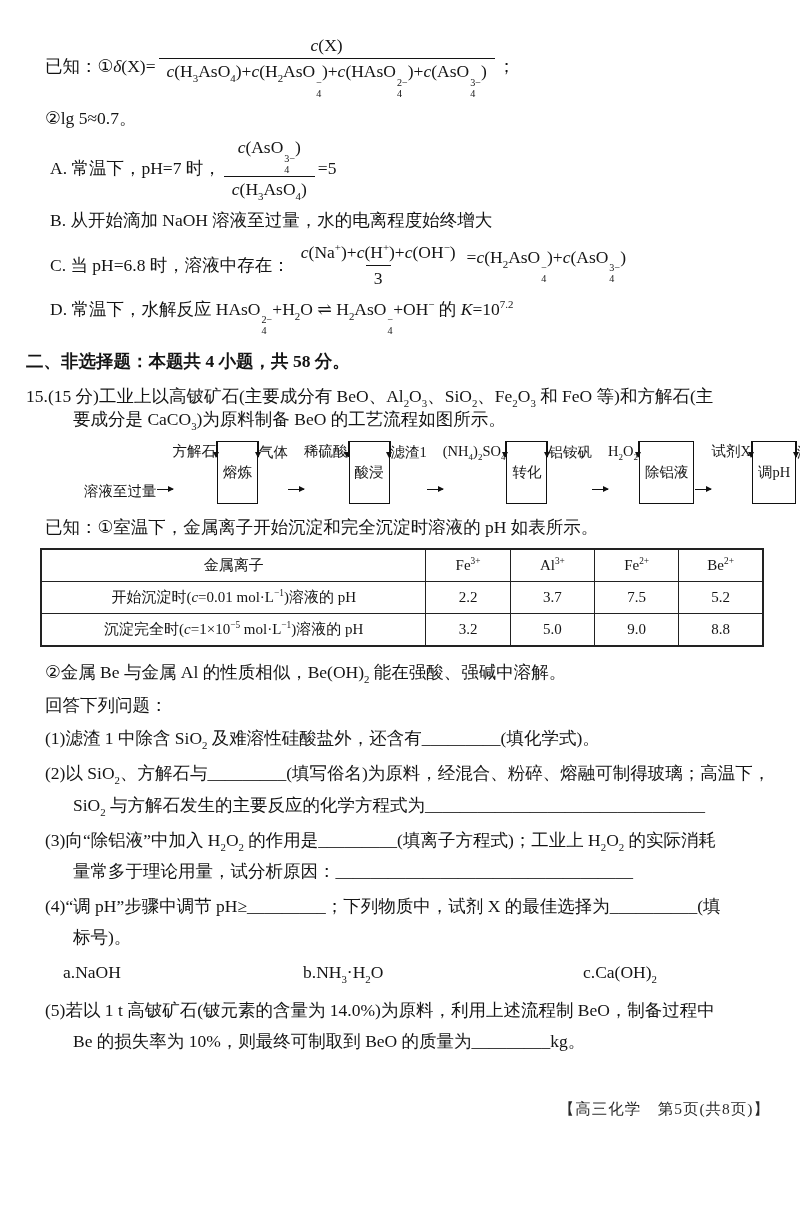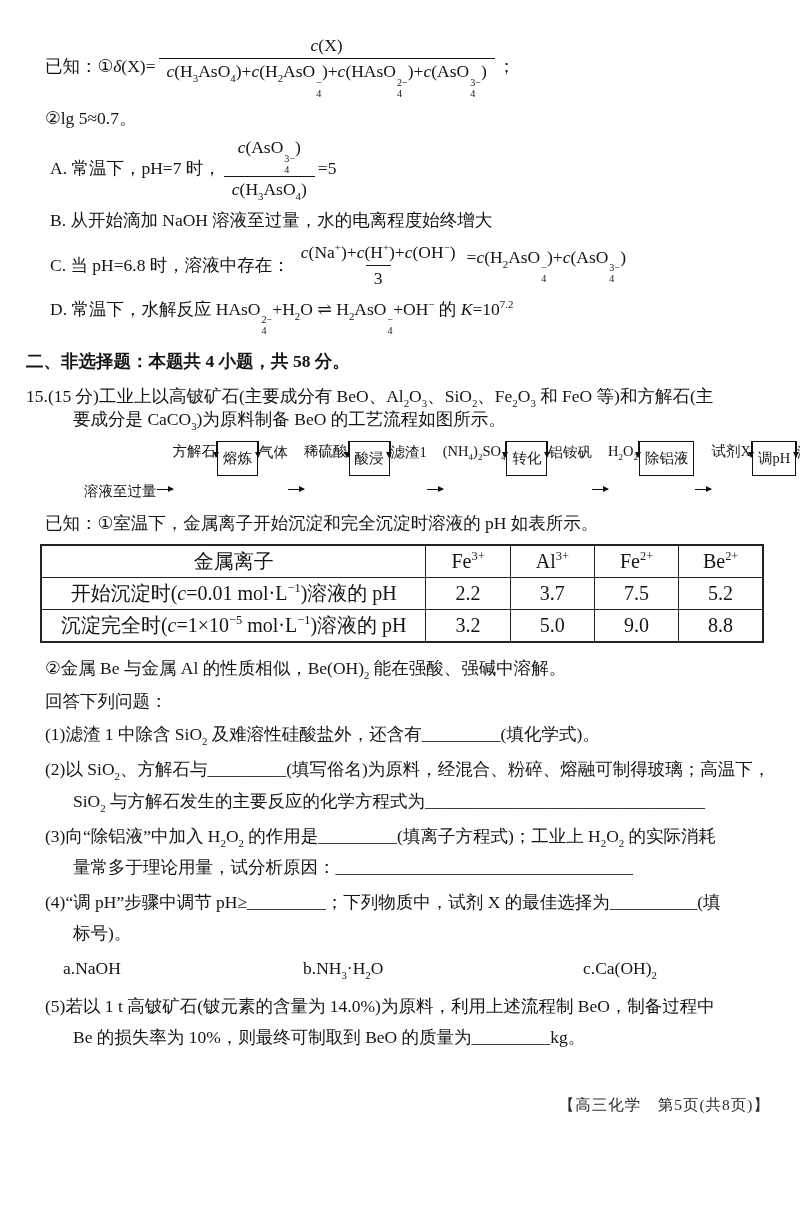--- a/index.html
+++ b/index.html
@@ -29,29 +29,29 @@
   
   .flow{display:flex;align-items:flex-start;margin:10px 0 4px 58px;font-size:14.5px;line-height:1;}
   .fio{margin-top:42px;line-height:17px;white-space:nowrap;}
   .fstep{display:flex;align-items:flex-start;}
   .flabel{height:20px;line-height:20px;white-space:nowrap;}
   .flabel.bot{margin-top:1px;}
   .varrow{height:16px;width:0;border-left:1.5px solid #111;position:relative;}
   .varrow::after{content:"";position:absolute;left:-4.2px;bottom:-1px;
     border-top:6px solid #111;border-left:3.6px solid transparent;border-right:3.6px solid transparent;}
   .varrow.hide{visibility:hidden;}
-  .fbox{height:25px;border:1.6px solid #111;padding:4px 5px;display:flex;align-items:center;white-space:nowrap;background:#fff;}
+  .fbox{height:25px;border:1.6px solid #111;padding:18px 5px;display:flex;align-items:center;white-space:nowrap;background:#fff;}
   .harrow{width:16px;height:0;border-top:1.6px solid #111;margin-top:48px;position:relative;flex:none;}
   .harrow::after{content:"";position:absolute;right:-1px;top:-4.4px;
     border-left:6.5px solid #111;border-top:3.6px solid transparent;border-bottom:3.6px solid transparent;}
   .ffinal{display:flex;flex-direction:column;align-items:center;margin-top:16px;}
   .ffinal .flabel{height:19px;line-height:19px;}
   .harrow.long{width:46px;margin-top:1px;}
   
-  table.ptable{border-collapse:collapse;width:724px;margin:9px 0 0 14px;font-size:20px;table-layout:fixed;}
+  table.ptable{border-collapse:collapse;width:724px;margin:9px 0 0 14px;font-size:15px;table-layout:fixed;}
   table.ptable th,table.ptable td{border:1.2px solid #222;text-align:center;height:31px;padding:0 4px;font-weight:normal;}
   table.ptable{border:2px solid #222;}
   table.ptable .lab{width:52%;}
   
   .choices{position:relative;height:26px;margin-top:12px;}
   .choices span{position:absolute;white-space:nowrap;}
   .ch-a{left:18px;} .ch-b{left:258px;} .ch-c{left:538px;}
   .footer{text-align:right;margin-top:46px;font-size:15.5px;color:#2b2b2b;letter-spacing:1px;}
 </style>
 </head>

